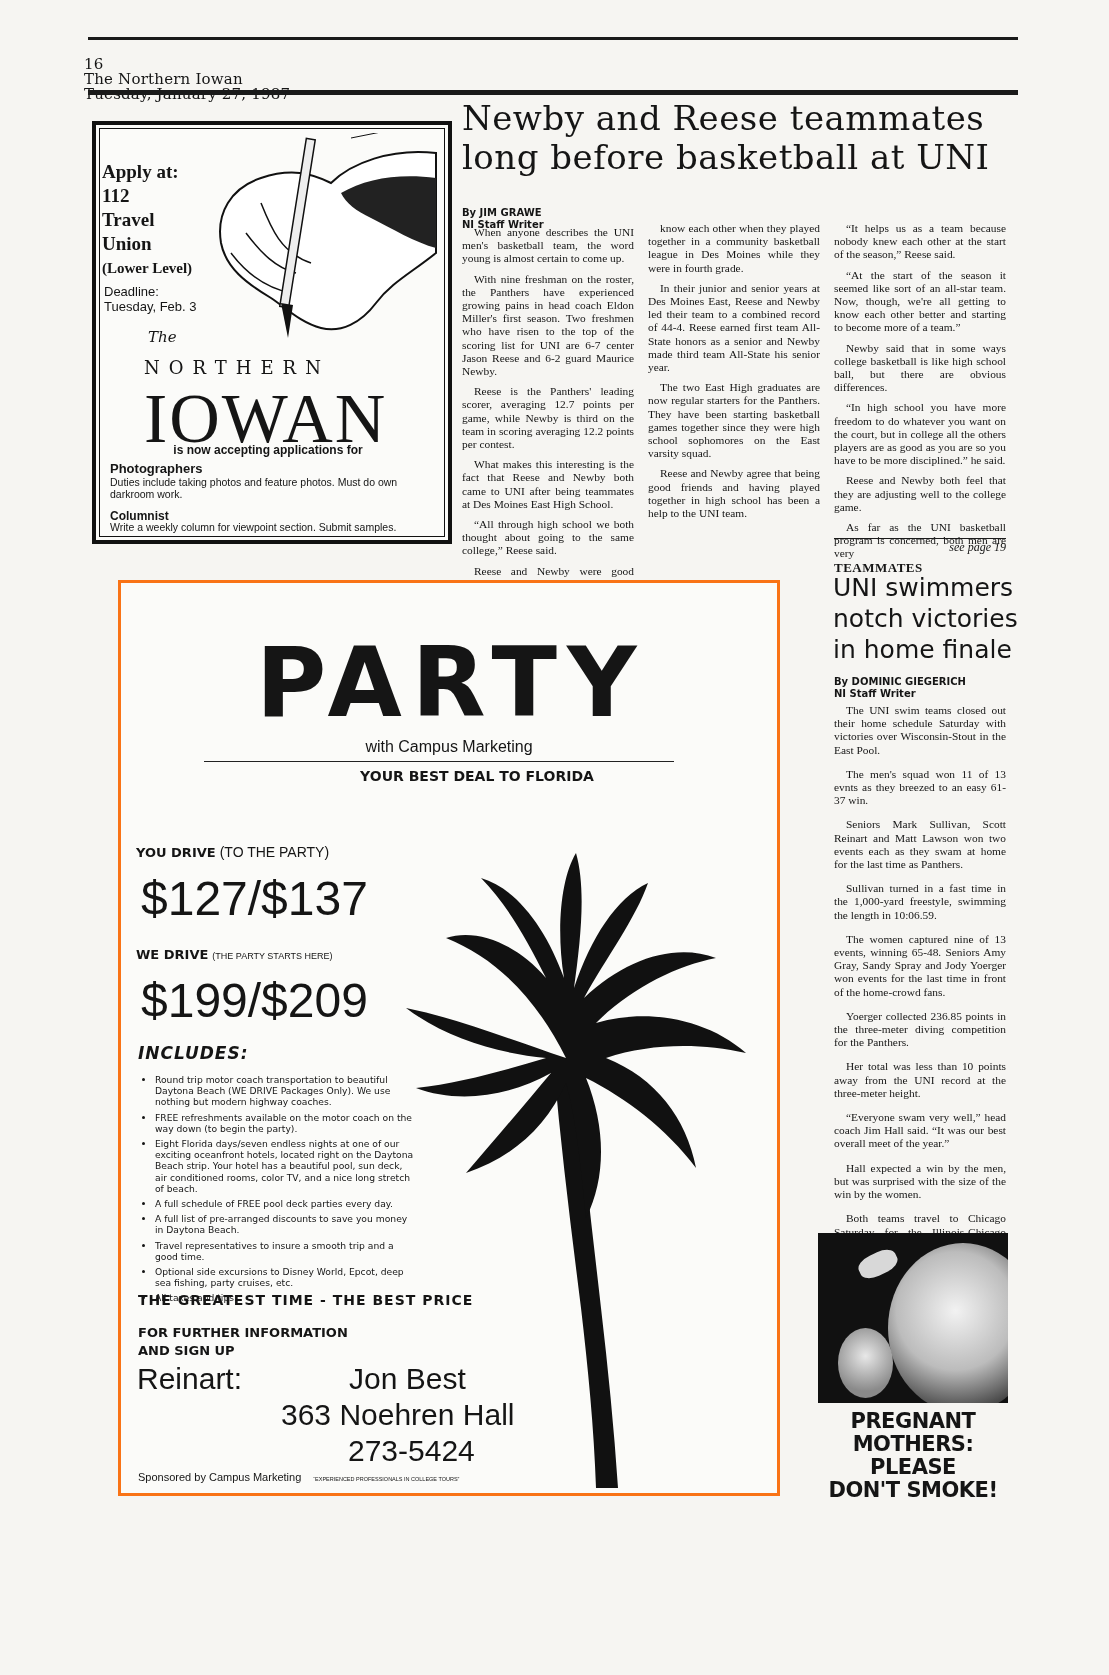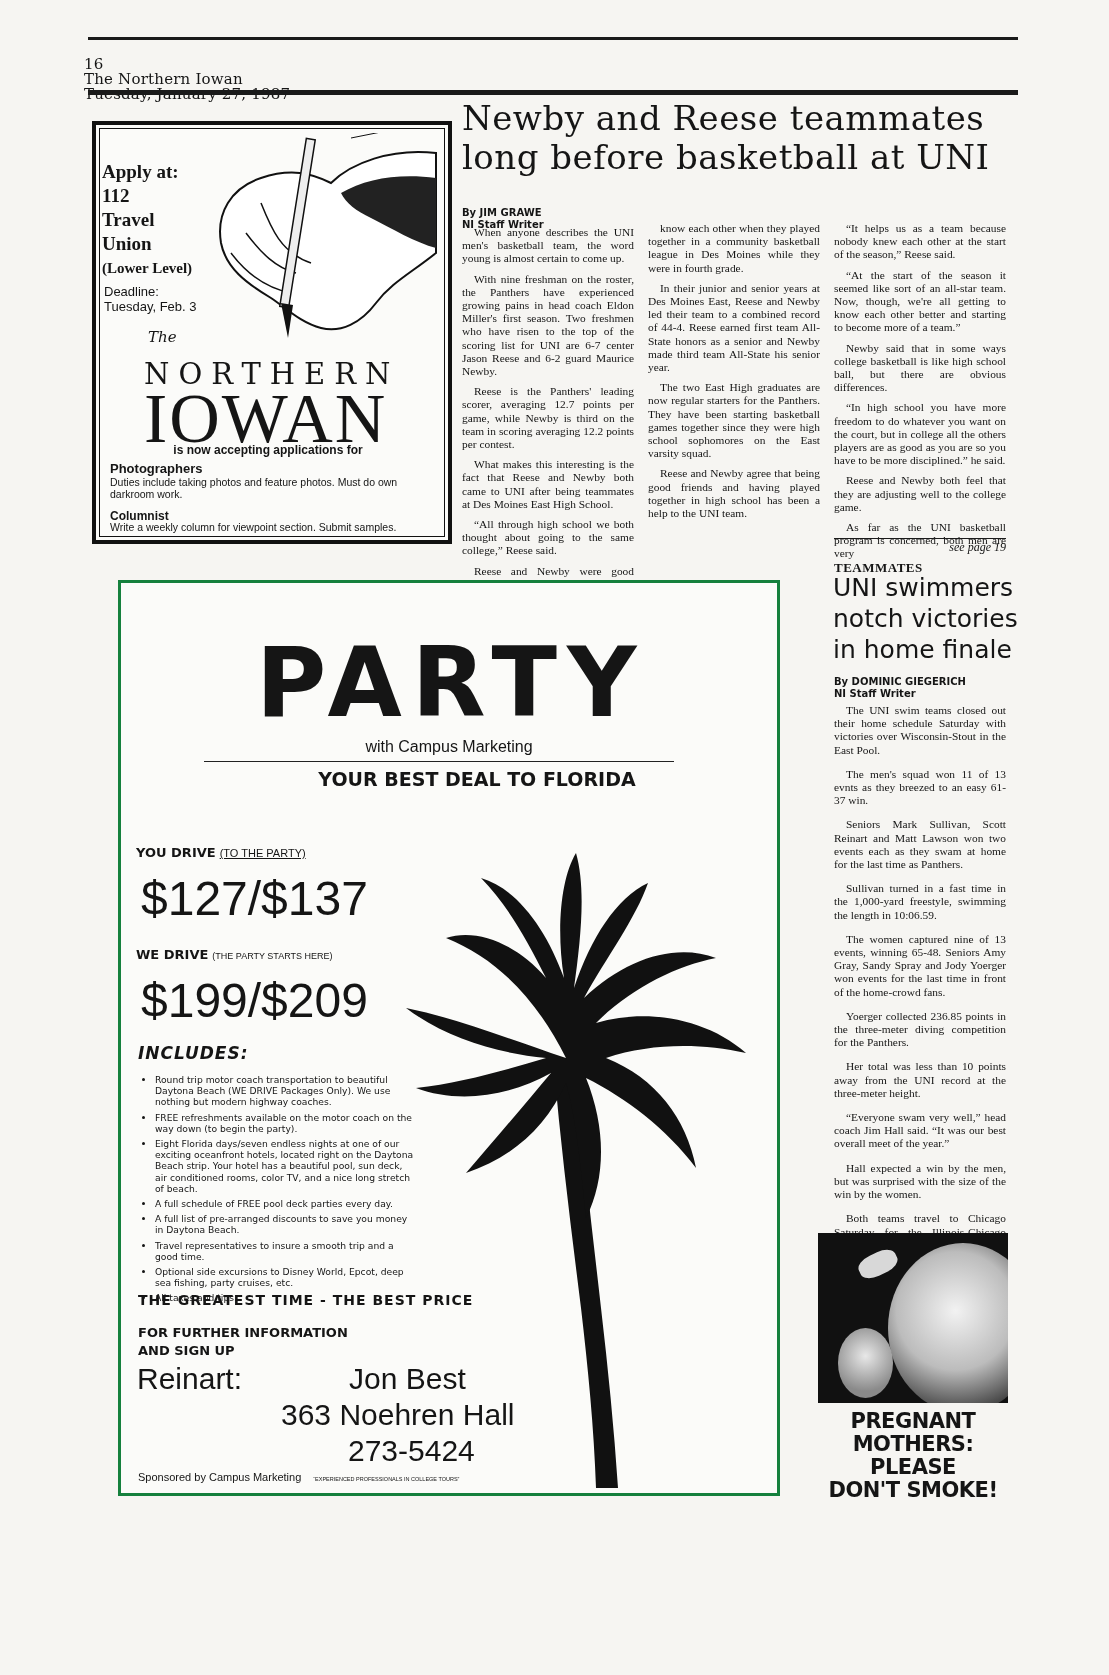--- a/index.html
+++ b/index.html
@@ -17,21 +17,21 @@
   .byline { font-family: "DejaVu Sans", sans-serif; font-weight: bold; font-size: 10px; line-height: 12px; }
   .col { position: absolute; font-size: 11.4px; line-height: 13.2px; text-align: justify; }
   .col p { margin: 0 0 7px 0; text-indent: 12px; }
   .cont { font-weight: bold; font-size: 13px; letter-spacing: 0.5px; }
   .seepage { font-style: italic; font-size: 12px; text-align: right; }
   
   .ad1 { border: 4px solid #111; outline: 1px solid #111; outline-offset: -8px; background: #fbfbf9; }
   .apply { font-family: "Liberation Serif", serif; font-weight: bold; }
   .helv { font-family: "Liberation Sans", sans-serif; }
   
-  .ad2 { border: 3px solid #15803d; background: #fbfbf9; }
+  .ad2 { border: 3px solid #f97316; background: #fbfbf9; }
   .party { font-family: "DejaVu Sans", sans-serif; font-weight: bold; font-size: 96px; letter-spacing: 10px; line-height: 100px; }
   .bigprice { font-family: "Liberation Sans", sans-serif; font-size: 48px; line-height: 52px; }
   .blk { font-family: "DejaVu Sans", sans-serif; font-weight: bold; }
   .geo { font-family: "DejaVu Sans", sans-serif; font-size: 9.2px; line-height: 11.2px; }
   .geo li { margin-bottom: 4px; }
   .contact { font-family: "Liberation Sans", sans-serif; font-size: 30px; line-height: 35px; }
   
   .swimhead { font-family: "DejaVu Sans", sans-serif; font-weight: normal; font-size: 25px; line-height: 31px; margin: 0; }
   .swimcol p { margin: 0 0 11px 0; text-indent: 12px; }
   .psa { font-family: "DejaVu Sans", sans-serif; font-weight: bold; font-size: 21px; line-height: 23px; text-align: center; letter-spacing: -0.5px; }
@@ -64,21 +64,21 @@
     <path d="M20 110 C15 80 30 55 60 45 C90 35 110 40 130 50 C150 30 190 15 235 20 L235 120 C210 140 190 150 175 170 C160 190 140 200 120 195 C100 190 85 175 70 165 C45 150 25 135 20 110 Z" fill="#fff" stroke="#111" stroke-width="2"></path>
     <path d="M140 60 C165 45 200 40 235 45 L235 115 C215 110 190 95 170 85 C155 78 145 70 140 60 Z" fill="#222"></path>
     <path d="M60 70 C70 95 80 120 110 130" fill="none" stroke="#111" stroke-width="1.5"></path>
     <path d="M45 100 C60 120 75 135 95 140" fill="none" stroke="#111" stroke-width="1.5"></path>
     <path d="M30 120 C45 140 65 155 90 160" fill="none" stroke="#111" stroke-width="1.5"></path>
     <rect x="92" y="5" width="9" height="170" transform="rotate(9 96 90)" fill="#eee" stroke="#111" stroke-width="1.5"></rect>
     <path d="M80 170 L87 205 L92 172 Z" fill="#111"></path>
     <path d="M150 5 L200 -5" stroke="#111" stroke-width="1"></path>
   </svg>
   <div class="abs" style="left:52px; top:203px; font-family:'DejaVu Serif',serif; font-style:italic; font-size:15px;">The</div>
-  <div class="abs" style="left:48px; top:232px; font-family:'DejaVu Serif',serif; font-size:29px; letter-spacing:9px;">NORTHERN</div>
+  <div class="abs" style="left:48px; top:232px; font-family:'DejaVu Serif',serif; font-size:18px; letter-spacing:9px;">NORTHERN</div>
   <div class="abs" style="left:48px; top:260px; font-family:'Liberation Serif',serif; font-size:70px; line-height:68px; letter-spacing:2px;">IOWAN</div>
   <div class="abs helv" style="left:0; width:344px; top:318px; text-align:center; font-weight:bold; font-size:12px;">is now accepting applications for</div>
   <div class="abs helv" style="left:14px; top:334px; width:325px;">
     <div style="font-weight:bold; font-size:13px; margin-top:2px;">Photographers</div>
     <div style="font-size:10.5px; line-height:12px;">Duties include taking photos and feature photos. Must do own darkroom work.</div>
     <div style="font-weight:bold; font-size:12px; margin-top:10px; line-height:12px;">Columnist</div>
     <div style="font-size:10.5px; line-height:11px;">Write a weekly column for viewpoint section. Submit samples.</div>
   </div>
 </div>
 
@@ -111,25 +111,25 @@
   <p style="margin-bottom:0">As far as the UNI basketball program is concerned, both men are very</p>
   <div class="cont">TEAMMATES</div>
 </div>
 <div class="rule" style="left:834px; top:538px; width:172px; height:1px;"></div>
 <div class="abs seepage" style="left:834px; top:540px; width:172px;">see page 19</div>
 
 <div class="abs ad2" style="left:118px; top:580px; width:656px; height:910px;">
   <div class="abs party" style="left:135px; top:50px;">PARTY</div>
   <div class="abs helv" style="left:0; width:656px; top:155px; text-align:center; font-size:16px;">with Campus Marketing</div>
   <div class="abs" style="left:83px; top:178px; width:470px; height:1px; background:#222;"></div>
-  <div class="abs blk" style="left:0; width:712px; top:185px; text-align:center; font-size:19px;">YOUR BEST DEAL TO FLORIDA</div>
+  <div class="abs blk" style="left:0; width:712px; top:185px; text-align:center; font-size:14px;">YOUR BEST DEAL TO FLORIDA</div>
 
   <div class="abs" style="left:15px; top:260px;">
     <span class="blk" style="font-size:13px;">YOU DRIVE</span>
-    <span class="helv" style="font-size:11px;text-decoration:underline;">(TO THE PARTY)</span>
+    <span class="helv" style="font-size:14px;">(TO THE PARTY)</span>
   </div>
   <div class="abs bigprice" style="left:20px; top:290px;">$127/$137</div>
 
   <div class="abs" style="left:15px; top:362px;">
     <span class="blk" style="font-size:13px;">WE DRIVE</span>
     <span class="helv" style="font-size:9px;">(THE PARTY STARTS HERE)</span>
   </div>
   <div class="abs bigprice" style="left:20px; top:392px;">$199/$209</div>
 
   <div class="abs blk" style="left:17px; top:460px; font-size:17px; font-style:italic; letter-spacing:1px;">INCLUDES:</div>

